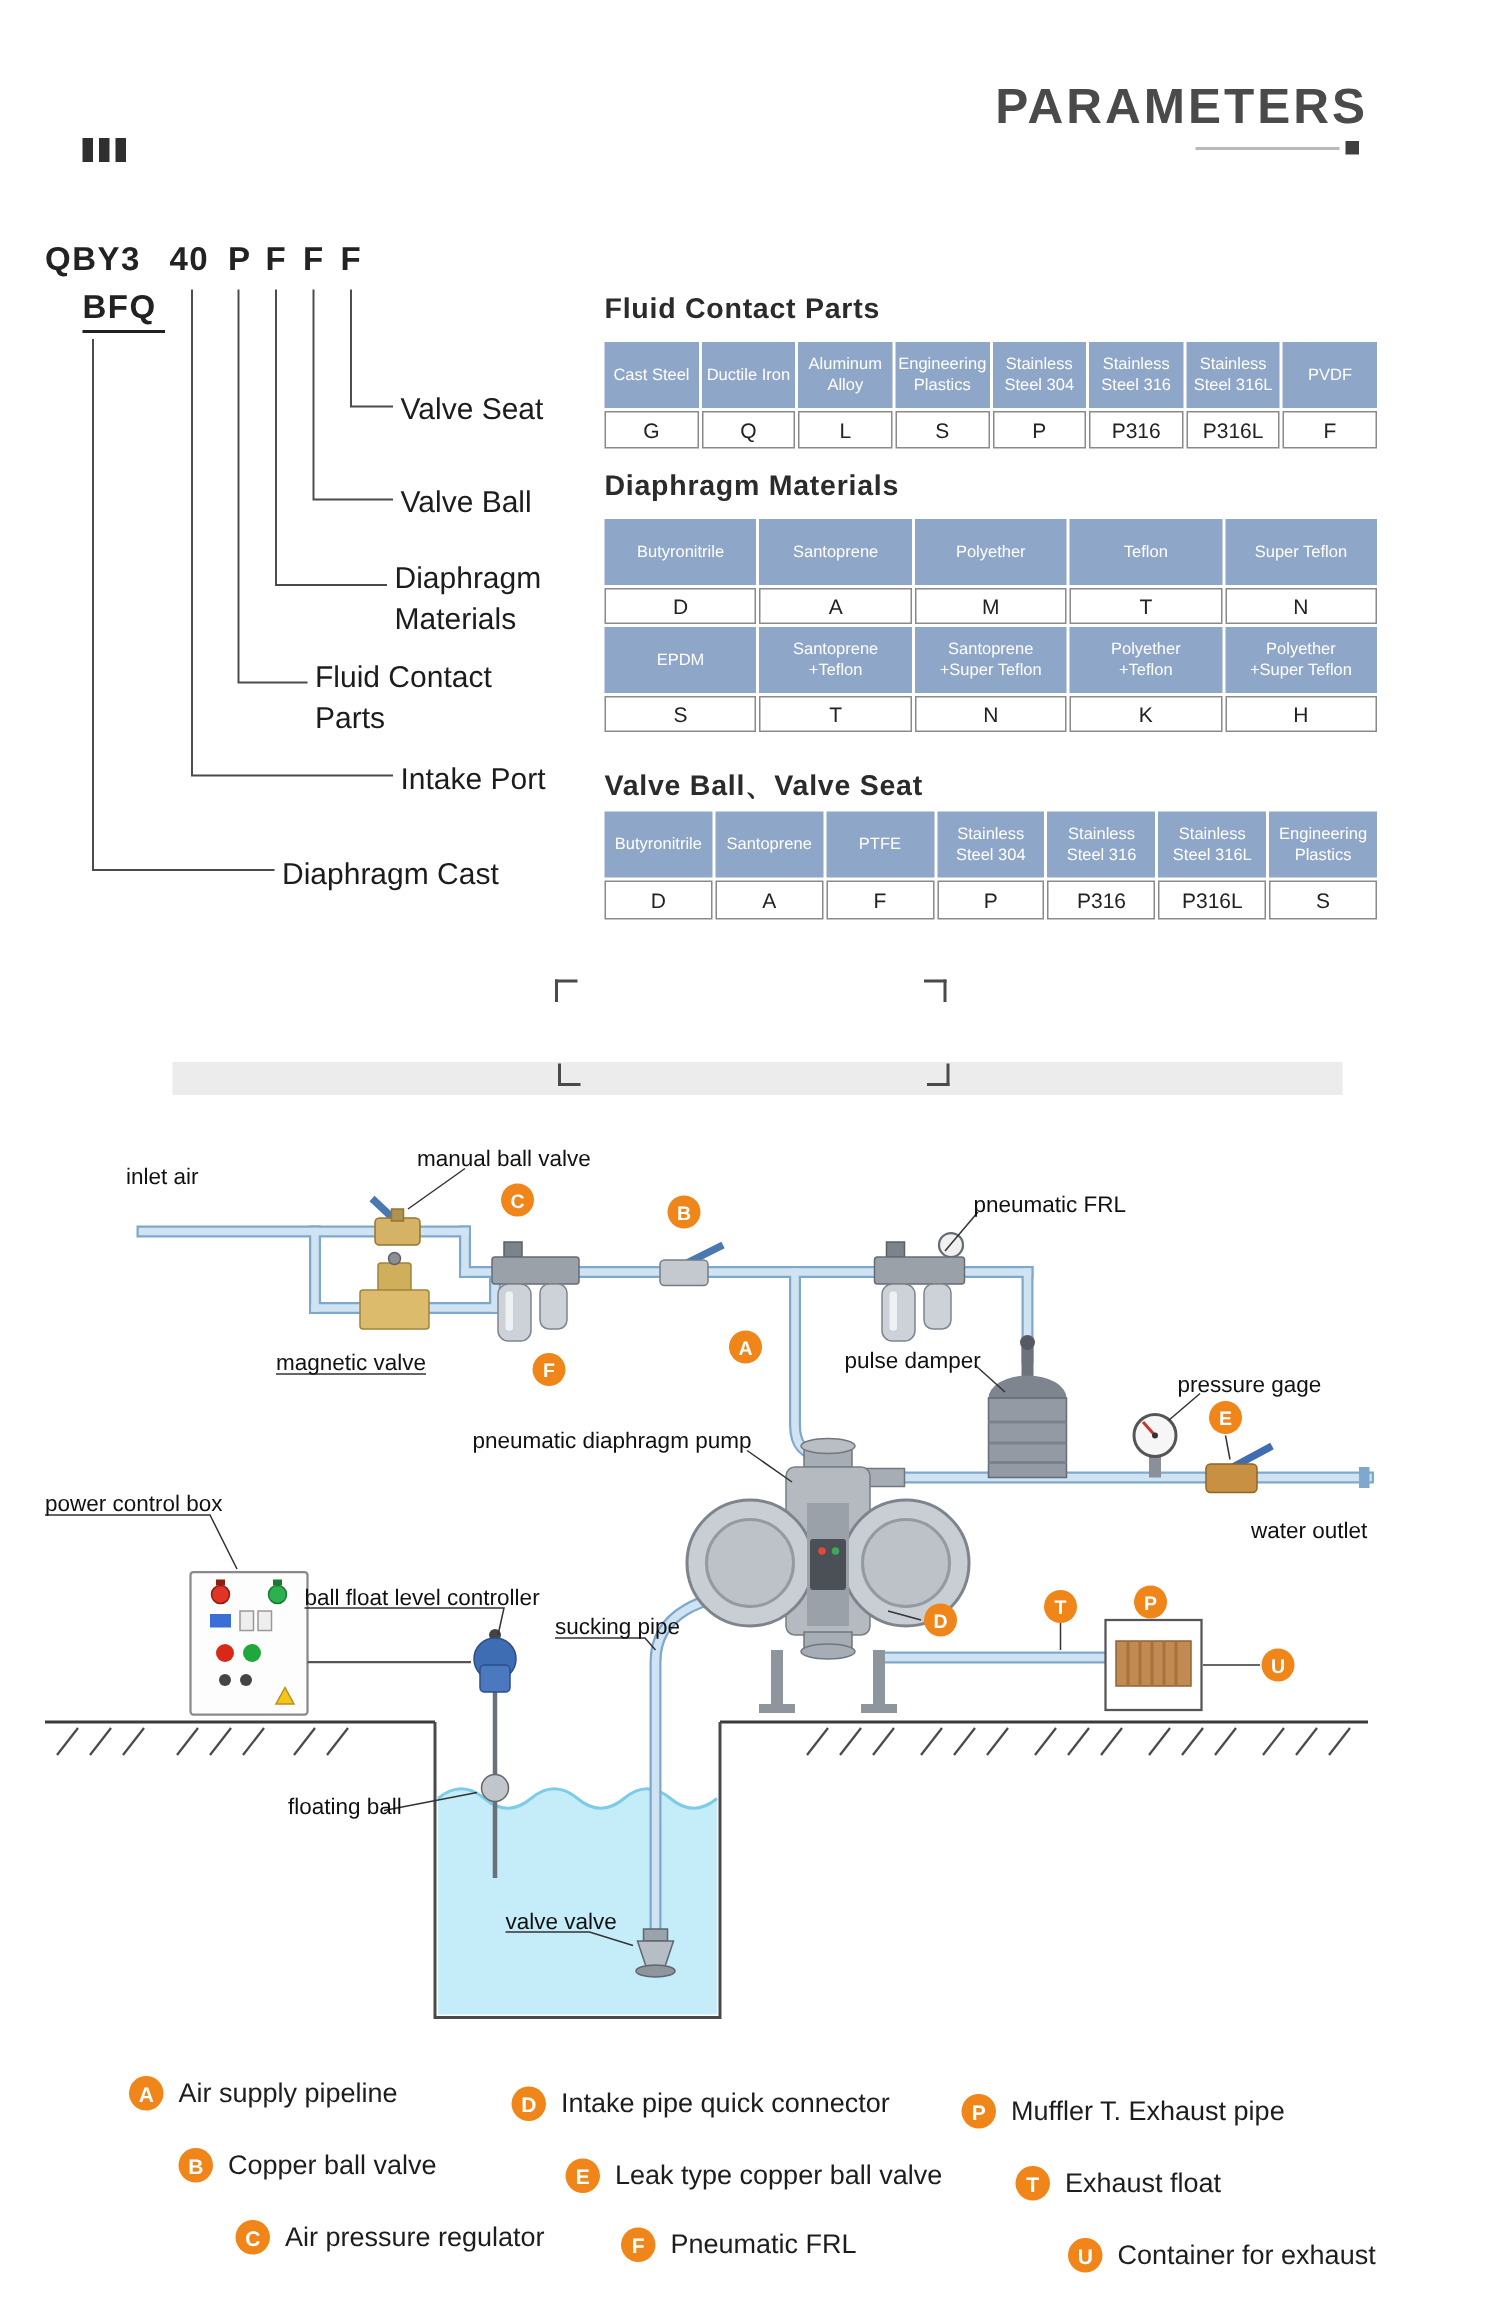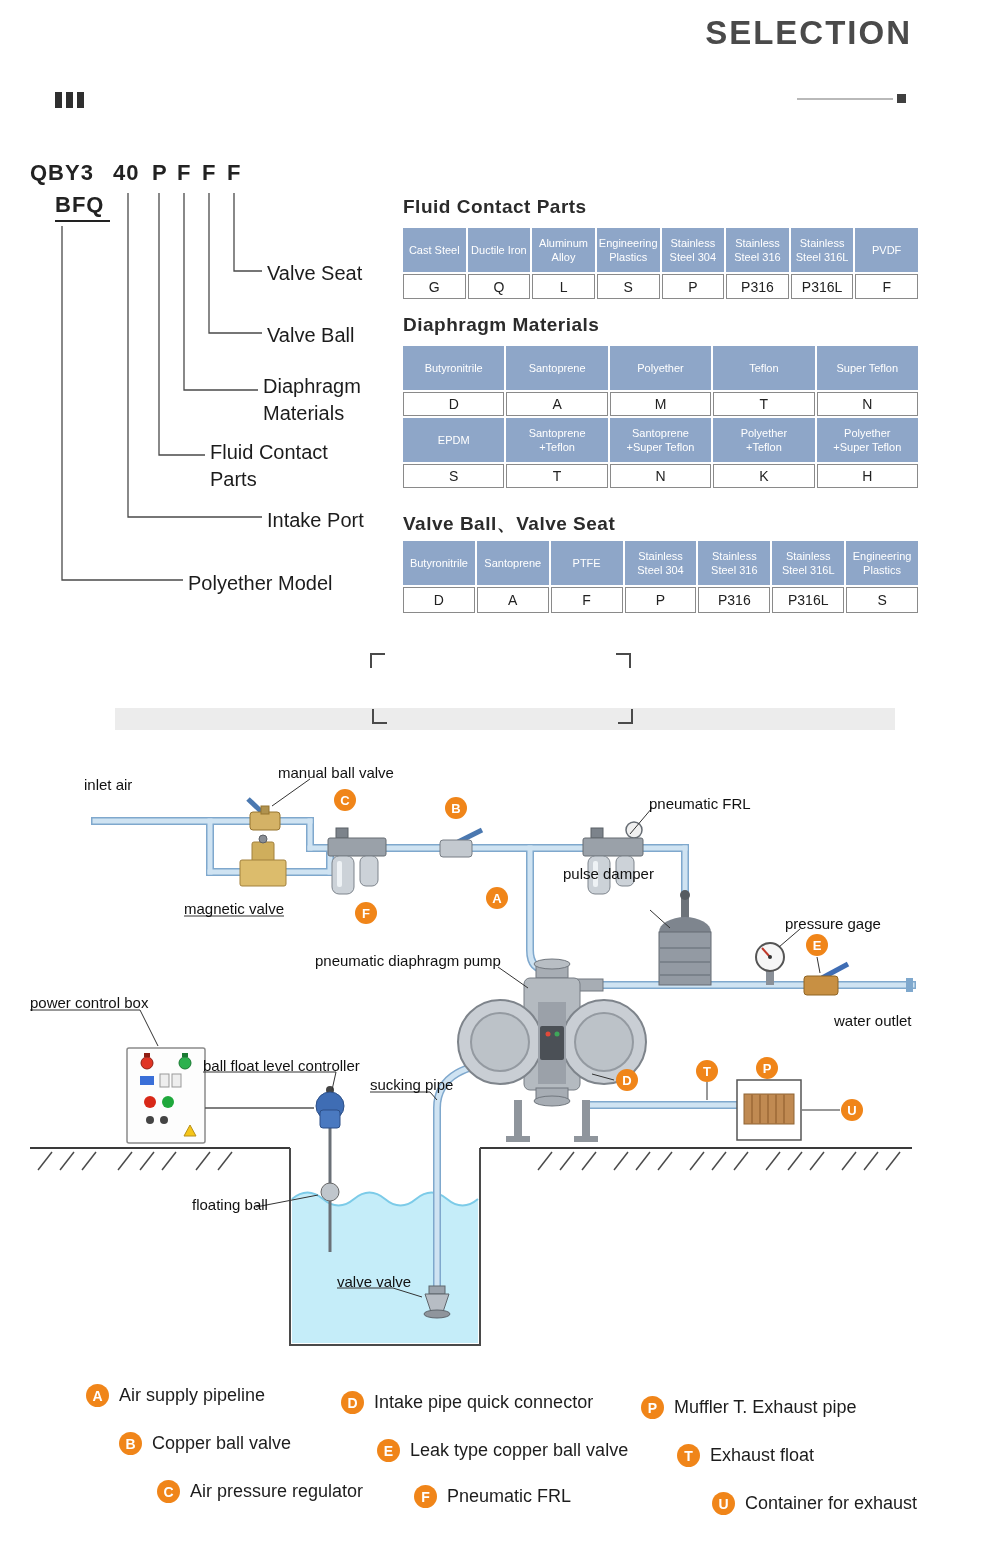--- a/index.html
+++ b/index.html
@@ -54,21 +54,21 @@
 </head>
 <body>
 
 <div class="page">
 
   <div class="top-bars">
       <i></i>
       <i></i>
       <i></i>
     </div>
-  <h1 class="main-title"><span>SELECTION</span><br></h1>
+  <h1 class="main-title"><br><span>PARAMETERS</span></h1>
   <div class="title-rule">
       <span class="rule-line"></span>
       <span class="rule-square"></span>
     </div>
 
   <svg class="tree-svg" width="400" height="640" viewBox="0 0 400 640">
     <g stroke="#4a4a4a" stroke-width="1.3" fill="none">
       <path d="M62,226 V580 H183"></path>
       <path d="M128,193 V517 H262"></path>
       <path d="M159,193 V455 H205"></path>
@@ -83,21 +83,21 @@
   <span class="code" style="left:177px;top:160px">F</span>
   <span class="code" style="left:202px;top:160px">F</span>
   <span class="code" style="left:227px;top:160px">F</span>
   <span class="code code-bfq" style="left:55px;top:192px">BFQ</span>
 
   <span class="mlabel" style="left:267px;top:260px">Valve Seat</span>
   <span class="mlabel" style="left:267px;top:322px">Valve Ball</span>
   <span class="mlabel" style="left:263px;top:373px;width:140px">Diaphragm Materials</span>
   <span class="mlabel" style="left:210px;top:439px;width:160px">Fluid Contact Parts</span>
   <span class="mlabel" style="left:267px;top:507px">Intake Port</span>
-  <span class="mlabel" style="left:188px;top:570px">Polyether Model</span>
+  <span class="mlabel" style="left:188px;top:570px">Diaphragm Cast</span>
 
   <div class="tbl-title" style="top:196px">Fluid Contact Parts</div>
   <div class="tbl t1" style="top:228px">
     <div class="th">Cast Steel</div>
     <div class="th">Ductile Iron</div>
     <div class="th">Aluminum Alloy</div>
     <div class="th">Engineering Plastics</div>
     <div class="th">Stainless Steel 304</div>
     <div class="th">Stainless Steel 316</div>
     <div class="th">Stainless Steel 316L</div>
@@ -368,21 +368,21 @@
       <path d="M817,957 L820,973"></path>
       <path d="M840,1110 L802,1110"></path>
       <path d="M707,1082 V1100"></path>
     </g>
   </svg>
 
   <span class="dlabel" style="left:84px;top:776px">inlet air</span>
   <span class="dlabel" style="left:278px;top:764px">manual ball valve</span>
   <span class="dlabel" style="left:184px;top:900px">magnetic valve</span>
   <span class="dlabel" style="left:649px;top:795px">pneumatic FRL</span>
-  <span class="dlabel" style="left:563px;top:865px">pulse damper</span>
+  <span class="dlabel" style="left:563px;top:899px">pulse damper</span>
   <span class="dlabel" style="left:785px;top:915px">pressure gage</span>
   <span class="dlabel" style="left:834px;top:1012px">water outlet</span>
   <span class="dlabel" style="left:30px;top:994px">power control box</span>
   <span class="dlabel" style="left:203px;top:1057px">ball float level controller</span>
   <span class="dlabel" style="left:370px;top:1076px">sucking pipe</span>
   <span class="dlabel" style="left:315px;top:952px">pneumatic diaphragm pump</span>
   <span class="dlabel" style="left:192px;top:1196px">floating ball</span>
   <span class="dlabel" style="left:337px;top:1273px">valve valve</span>
 
   <div class="marker" style="left:486px;top:887px">A</div>

